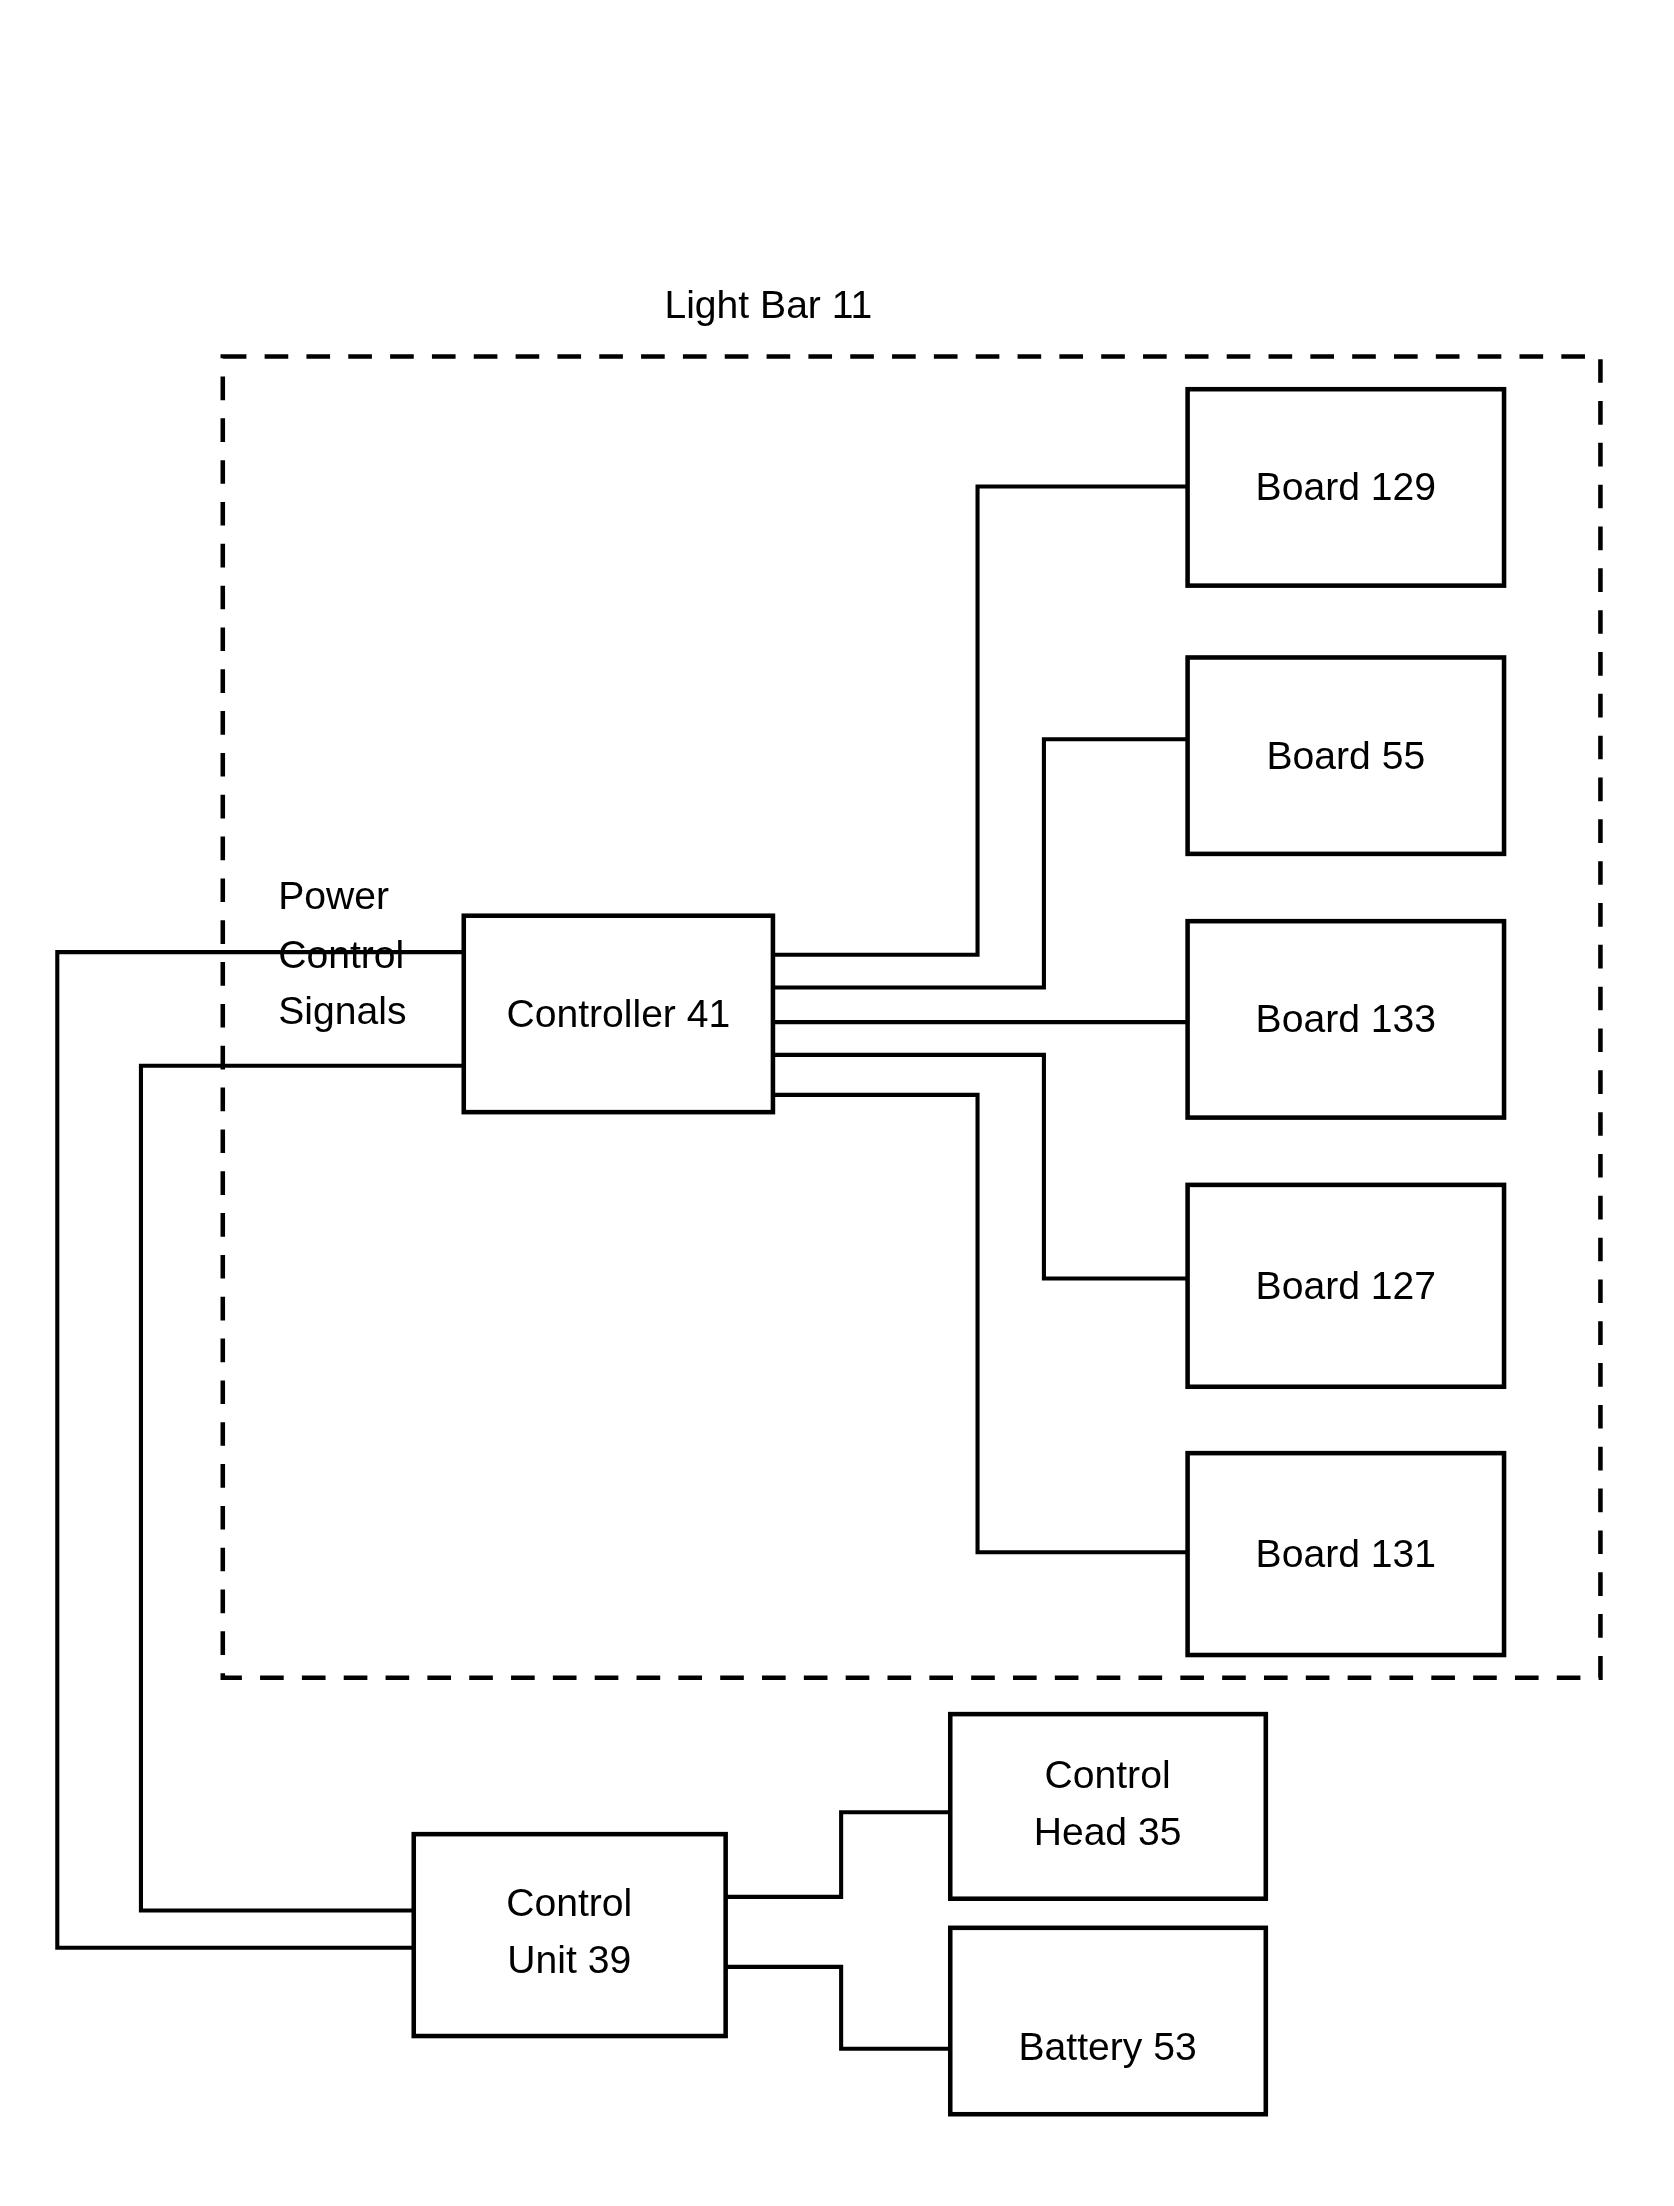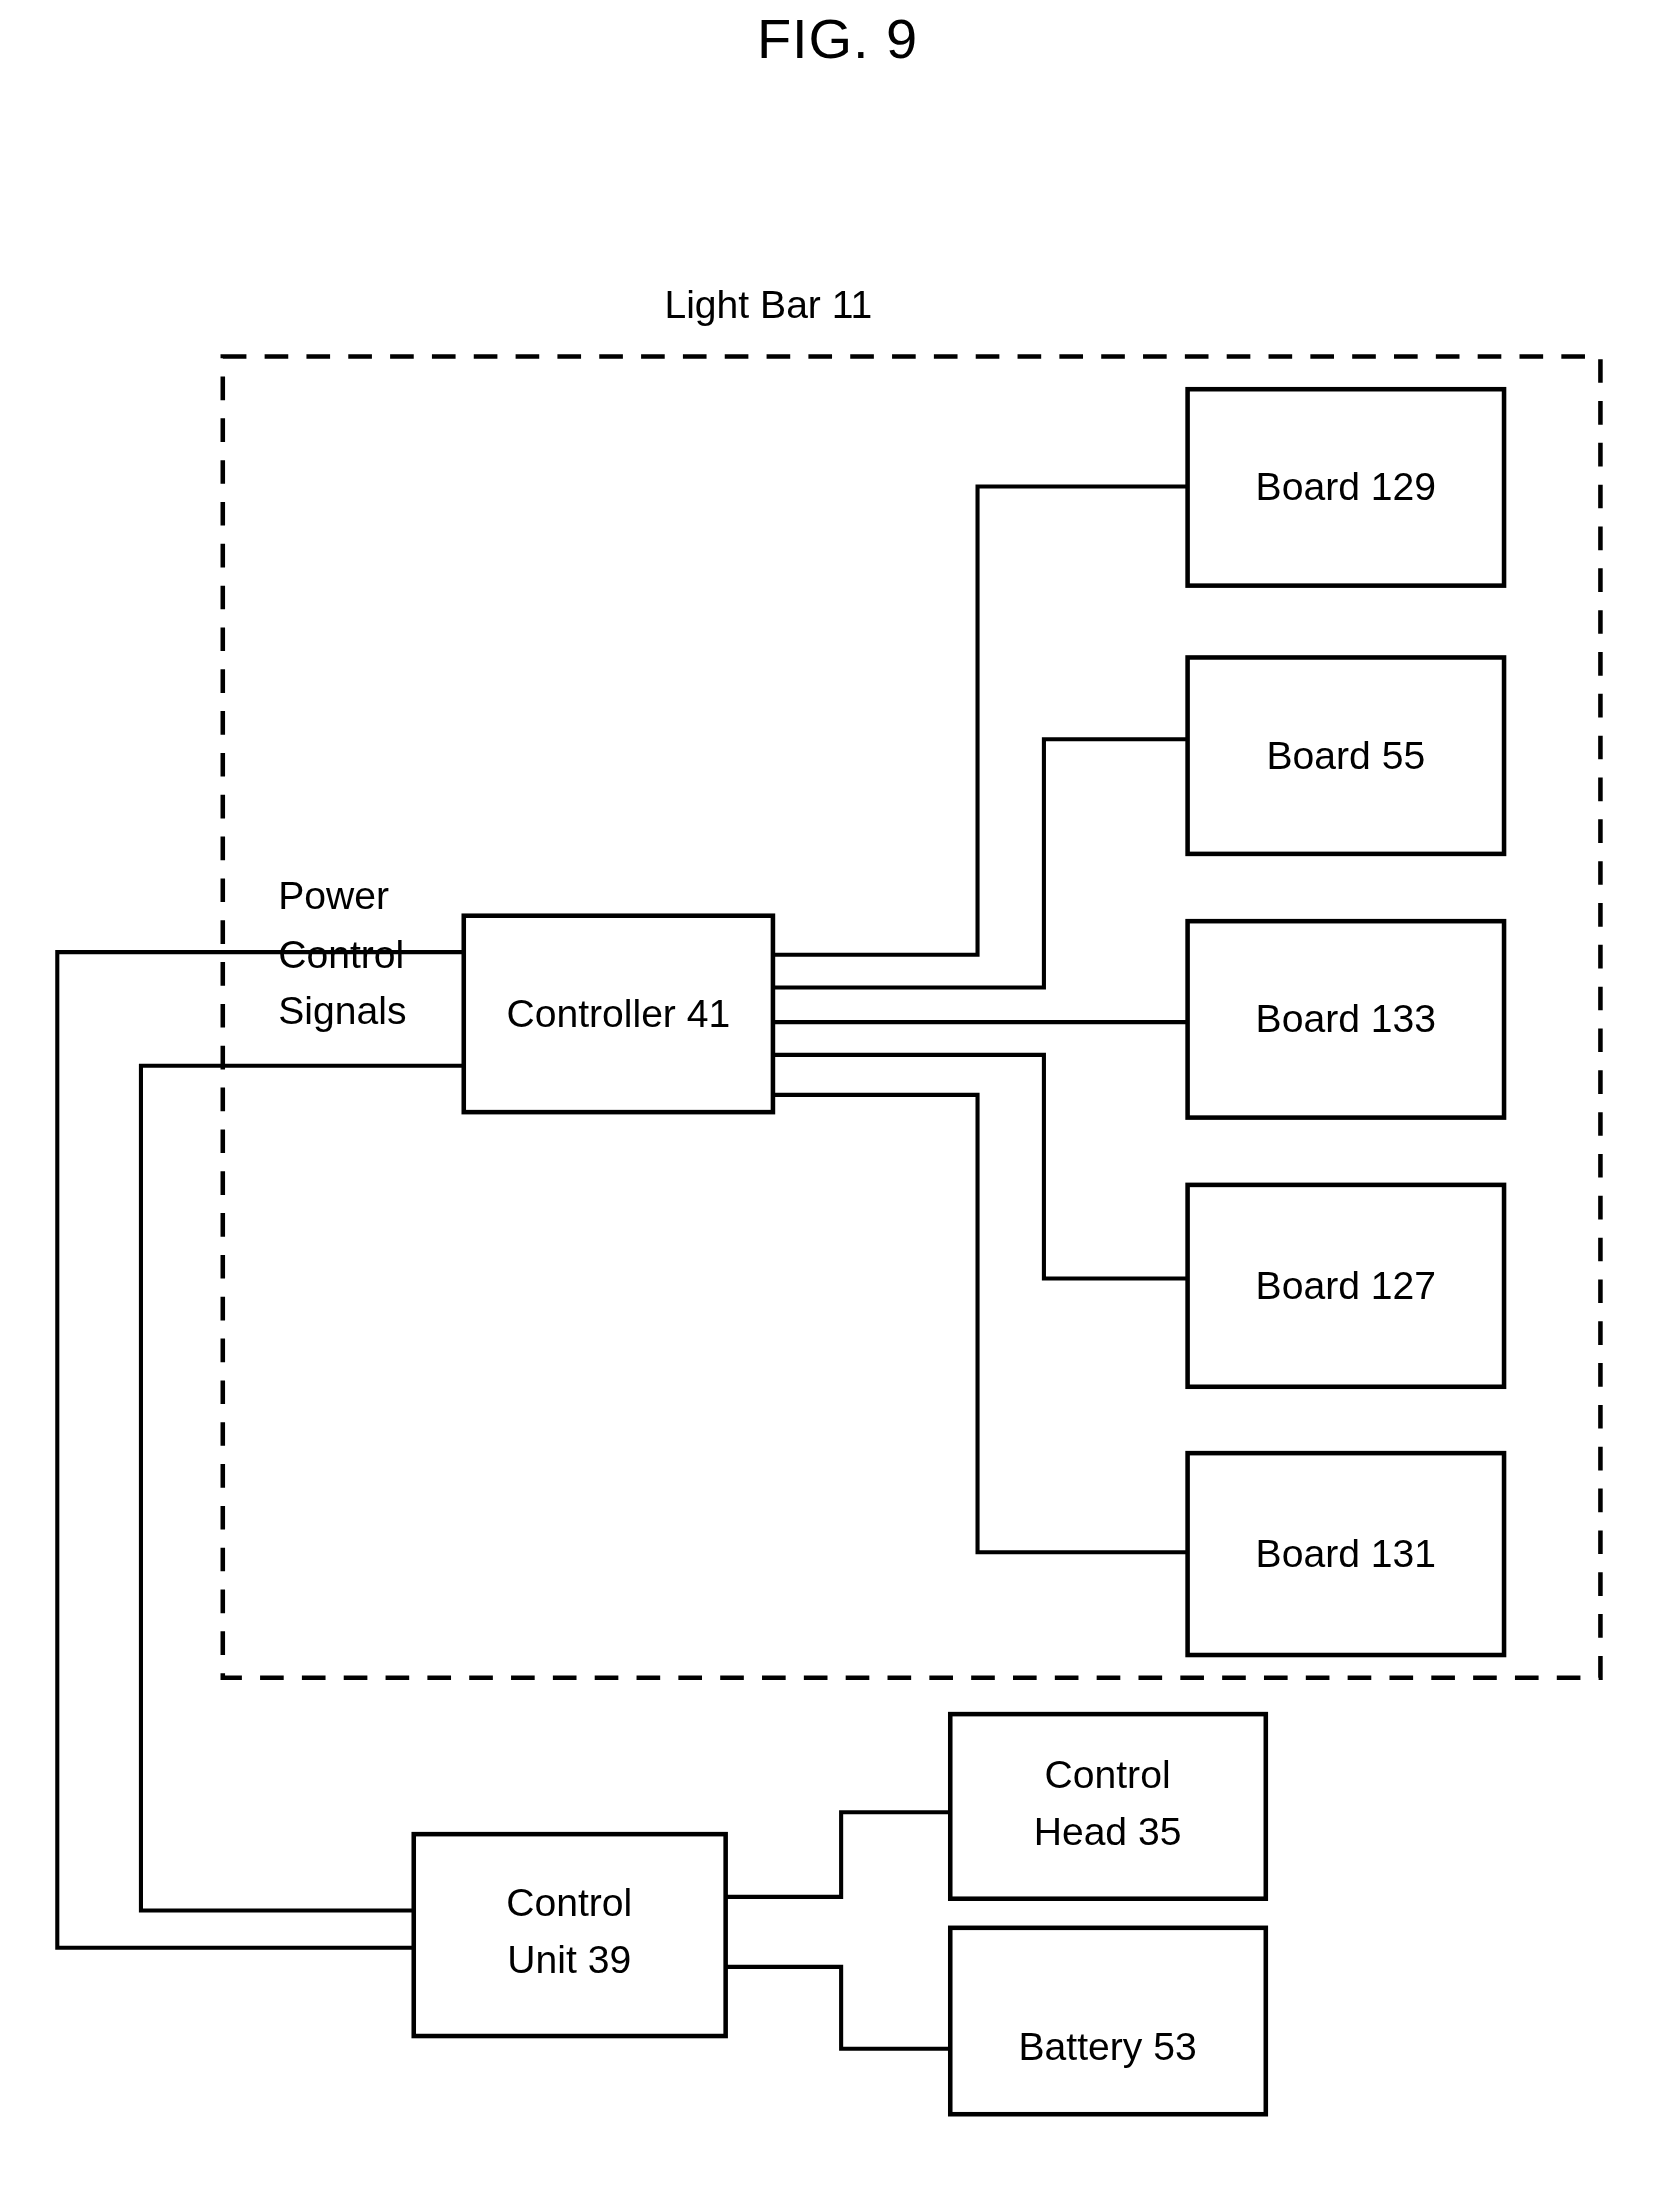--- a/index.html
+++ b/index.html
@@ -69,21 +69,20 @@
   }
   svg.diagram text.enclosure-label {
     text-anchor: middle;
   }
 </style>
 </head>
 <body>
 
 <div id="figure-root">
 
-  <div class="fig-title">FIG. 9</div>
 
   <svg class="diagram" viewBox="0 0 1842 2427">
 
     <rect class="enclosure" x="245" y="392" width="1515" height="1453"></rect>
 
     <path class="wire" d="M 850 1050 L 1075 1050 L 1075 535 L 1306 535"></path>
 
     <path class="wire" d="M 850 1086 L 1148 1086 L 1148 813 L 1306 813"></path>
 
     <path class="wire" d="M 850 1124 L 1306 1124"></path>

